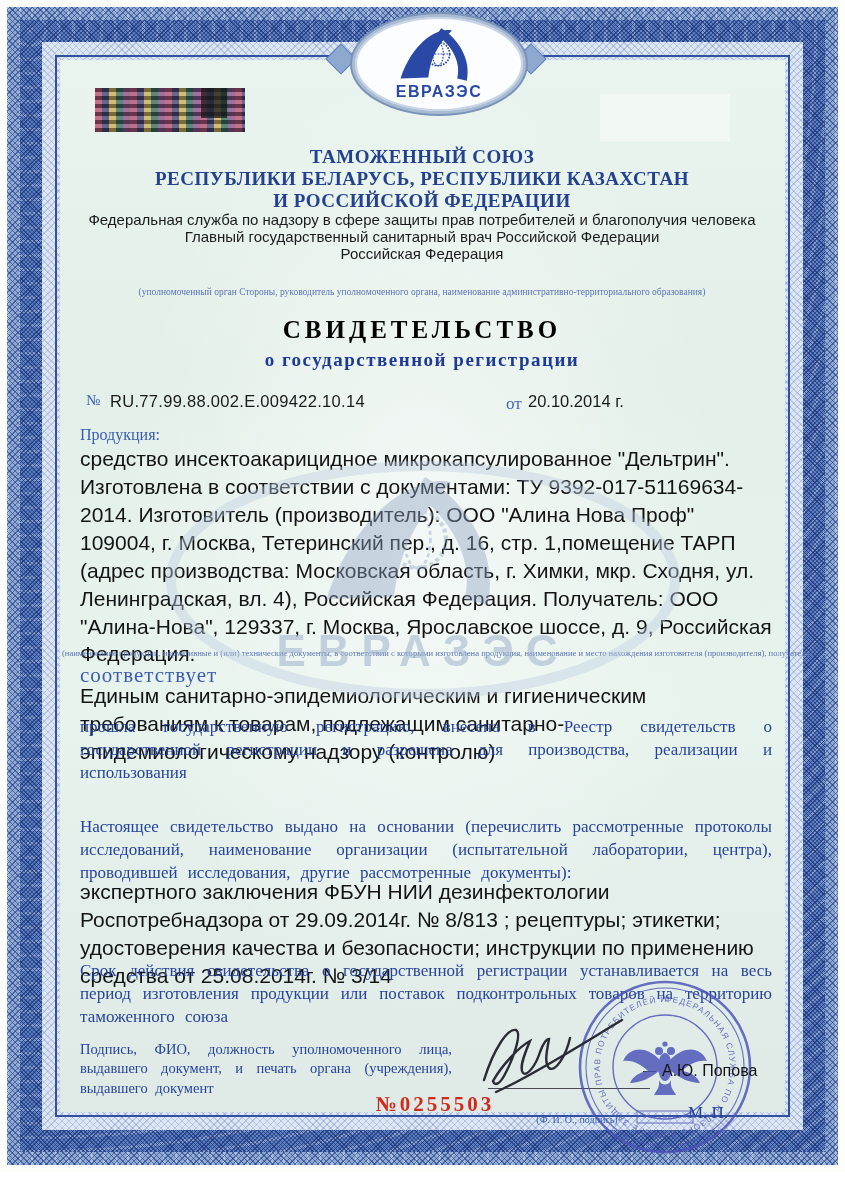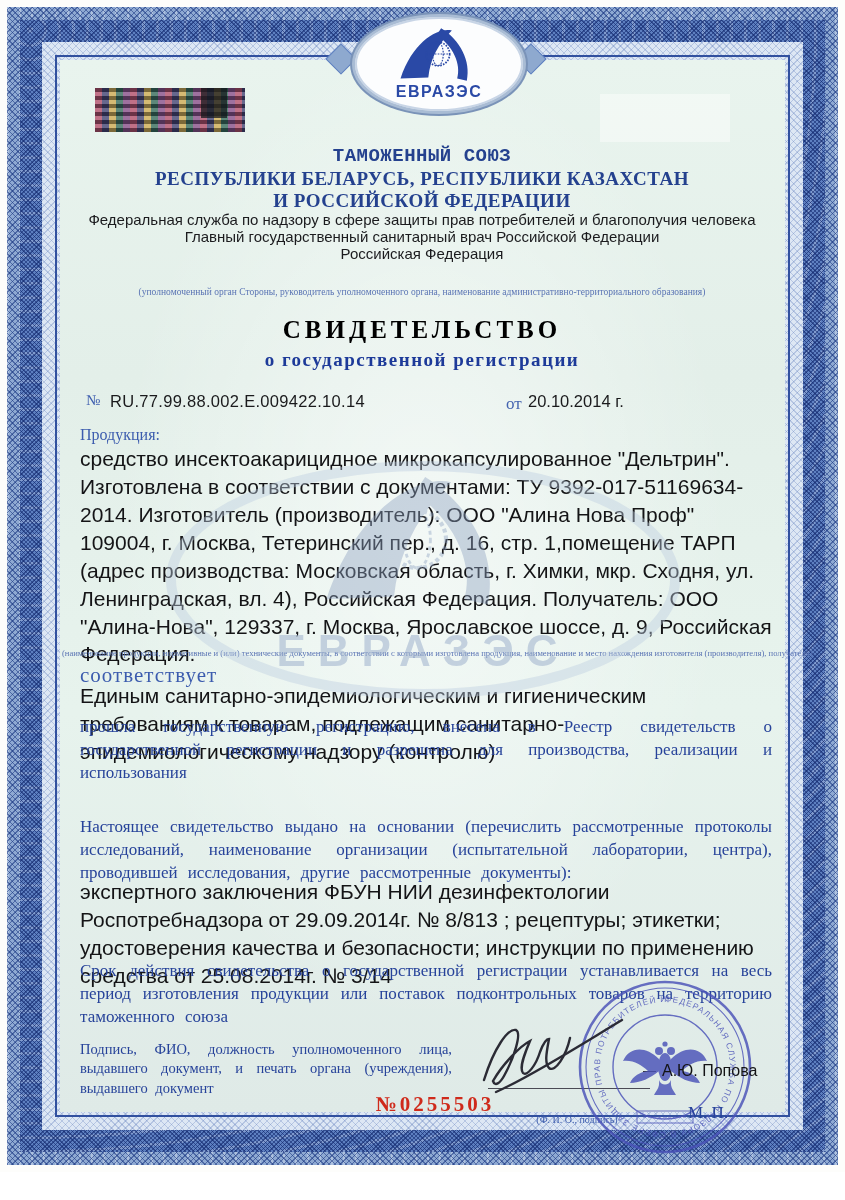--- a/index.html
+++ b/index.html
@@ -98,21 +98,21 @@
     <ellipse cx="265" cy="122" rx="252" ry="114" fill="none" stroke="#bccde0" stroke-width="10" opacity=".42"></ellipse>
     <g transform="translate(132,6) scale(2.6)" opacity=".42" fill="#8fa3c2">
       <path d="M14,52 C26,16 50,4 62,7 C49,20 42,33 40,51 Z"></path>
       <path d="M52,5 C70,16 80,36 76,54 L67,52 C71,38 63,22 48,11 Z"></path>
       <circle cx="49" cy="29" r="11" fill="none" stroke="#8fa3c2" stroke-width="1.6" stroke-dasharray="1.5,1.2"></circle>
       <ellipse cx="49" cy="29" rx="5" ry="11" fill="none" stroke="#8fa3c2" stroke-width="1.1" stroke-dasharray="1.5,1.2"></ellipse>
     </g>
     <text x="265" y="208" text-anchor="middle" font-family="Liberation Sans, sans-serif" font-weight="bold" font-size="44" letter-spacing="12" fill="#9fb2cd" opacity=".55">ЕВРАЗЭС</text>
   </svg>
 
-  <div class="abs tc hdr-serif" style="left:72px;top:146px;width:700px;font-family:Liberation Mono, monospace;">ТАМОЖЕННЫЙ СОЮЗ</div>
+  <div class="abs tc hdr-serif" style="left:72px;top:146px;width:700px;">ТАМОЖЕННЫЙ СОЮЗ</div>
   <div class="abs tc hdr-serif" style="left:72px;top:168px;width:700px;">РЕСПУБЛИКИ БЕЛАРУСЬ, РЕСПУБЛИКИ КАЗАХСТАН</div>
   <div class="abs tc hdr-serif" style="left:72px;top:190px;width:700px;">И РОССИЙСКОЙ ФЕДЕРАЦИИ</div>
   <div class="abs tc hdr-sans" style="left:62px;top:212px;width:720px;">Федеральная служба по надзору в сфере защиты прав потребителей и благополучия человека</div>
   <div class="abs tc hdr-sans" style="left:62px;top:229px;width:720px;">Главный государственный санитарный врач Российской Федерации</div>
   <div class="abs tc hdr-sans" style="left:62px;top:246px;width:720px;">Российская Федерация</div>
   <div class="abs tc cap" style="left:72px;top:287px;width:700px;">(уполномоченный орган Стороны, руководитель уполномоченного органа, наименование административно-территориального образования)</div>
 
   <div class="abs tc title-main" style="left:72px;top:316px;width:700px;">СВИДЕТЕЛЬСТВО</div>
   <div class="abs tc title-sub" style="left:72px;top:349px;width:700px;">о государственной регистрации</div>
 

